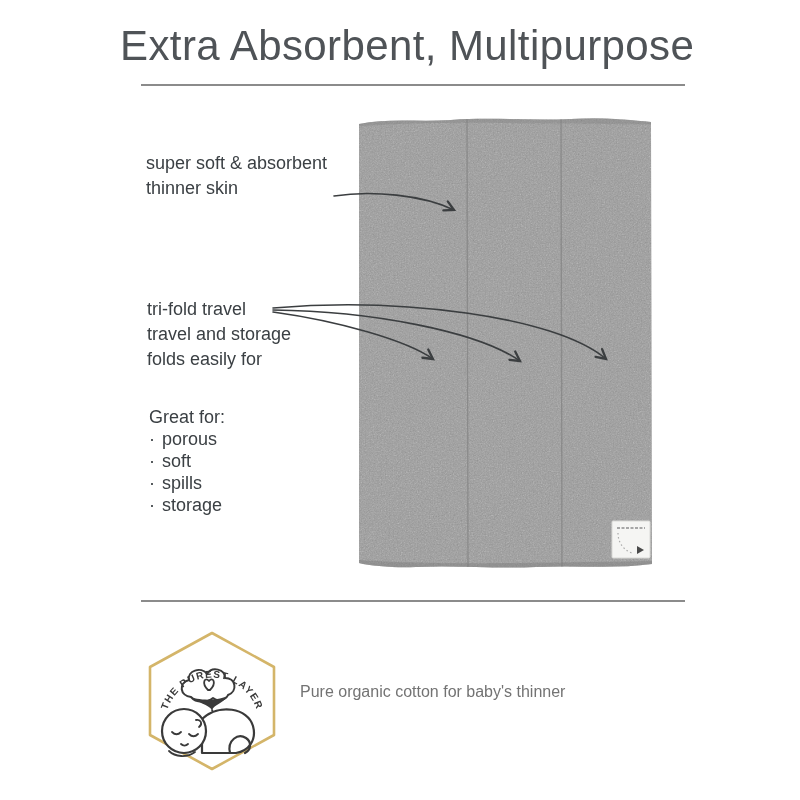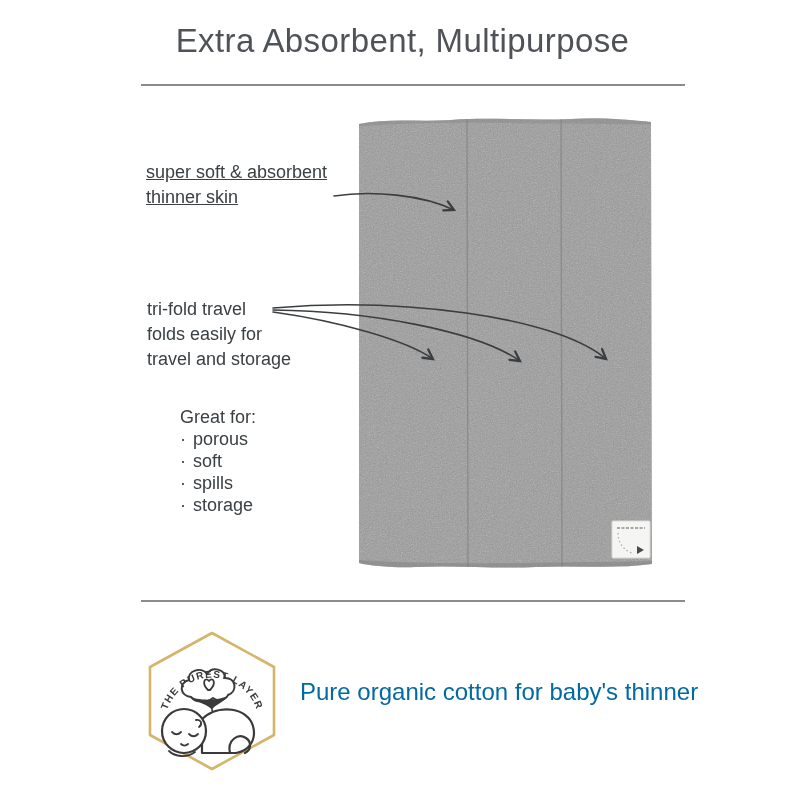--- a/index.html
+++ b/index.html
@@ -2,35 +2,35 @@
 <html><head>
 <meta charset="utf-8">
 <style>
   html,body{margin:0;padding:0;background:#fff;}
   .page{
     position:relative;width:800px;height:800px;background:#ffffff;overflow:hidden;
     font-family:"Liberation Sans", sans-serif;color:#3b4044;
   }
   .title{
     position:absolute;left:120px;top:22px;width:565px;text-align:center;
-    font-size:33px;letter-spacing:0.4px;color:#4f5357;font-weight:400;white-space:nowrap;
+    font-size:42px;letter-spacing:0.4px;color:#4f5357;font-weight:400;white-space:nowrap;
   }
   .divider{position:absolute;left:141px;width:544px;height:2px;background:#8b8b8b;}
   .divider-top{top:84px;}
   .divider-bottom{top:600px;}
   .fabric{position:absolute;left:356px;top:114px;width:298px;height:458px;}
   .arrows{position:absolute;left:0;top:0;width:800px;height:800px;pointer-events:none;}
   .callout{position:absolute;font-size:18px;line-height:25px;color:#3b4044;}
-  .callout-soft{left:146px;top:160px;text-decoration:underline;}
+  .callout-soft{left:146px;top:151px;}
   .callout-trifold{left:147px;top:297px;}
-  .callout-great{left:149px;top:406px;line-height:22px;margin-left:31px;}
+  .callout-great{left:149px;top:406px;line-height:22px;}
   .bullet-row{display:flex;}
   .bullet{width:13px;color:#3b4044;}
   .badge{position:absolute;left:145px;top:631px;width:134px;height:140px;}
-  .caption{position:absolute;left:300px;top:675px;font-size:24px;line-height:34px;color:#0369a1;}
+  .caption{position:absolute;left:300px;top:675px;font-size:16px;line-height:34px;color:#737373;}
 </style>
 </head>
 <body>
 
 <div class="page">
 
   <div class="title">Extra Absorbent, Multipurpose</div>
 
   <div class="divider divider-top"></div>
 
@@ -77,22 +77,22 @@
     </g>
   </svg>
 
   <div class="callout callout-soft">
     <div>super soft &amp; absorbent</div>
     <div>thinner skin</div>
   </div>
 
   <div class="callout callout-trifold">
     <div>tri-fold travel</div>
+    <div>travel and storage</div>
     <div>folds easily for</div>
-    <div>travel and storage</div>
   </div>
 
   <div class="callout callout-great">
     <div>Great for:</div>
     <div class="bullet-row">
       <span class="bullet">·</span>
       <span>porous</span>
     </div>
     <div class="bullet-row">
       <span class="bullet">·</span>

